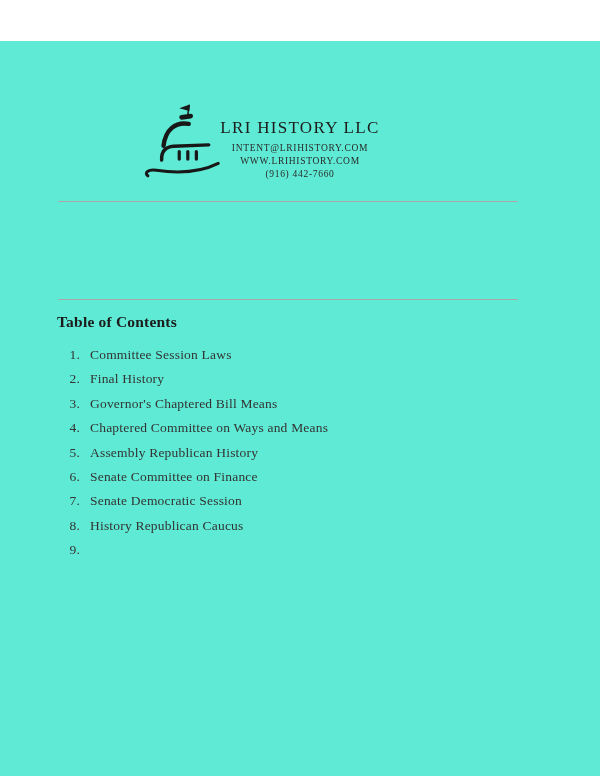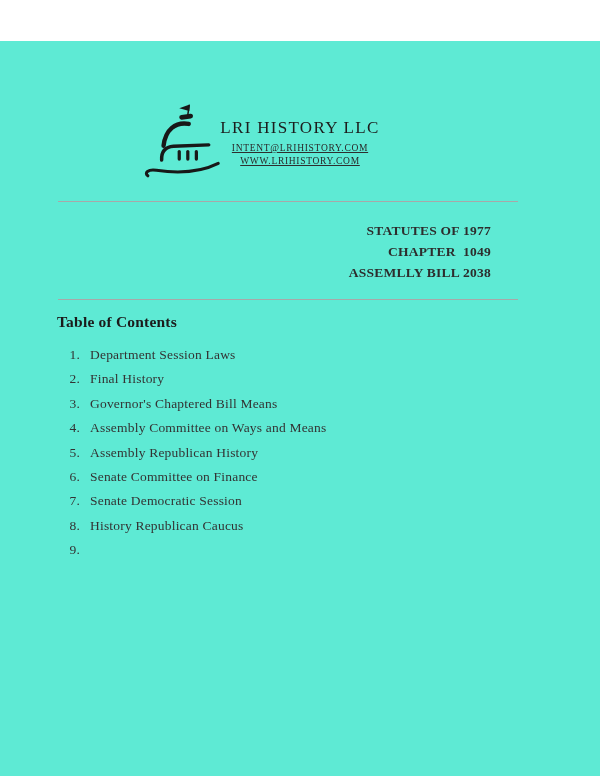--- a/index.html
+++ b/index.html
@@ -38,21 +38,21 @@
     letter-spacing: 1.3px;
     color: #1c1c1c;
     line-height: 22px;
   }
   .contact-line {
     font-size: 9.5px;
     letter-spacing: 0.7px;
     color: #2a2a2a;
     line-height: 13px;
   }
-  .contact-block { margin-top: 3px; text-decoration: underline; }
+  .contact-block { margin-top: 3px; }
 
   
   .rule {
     position: absolute;
     left: 58px;
     width: 460px;
     height: 0;
     border-top: 1.5px solid #a8a8a8;
   }
   .rule-top { top: 160px; }
@@ -129,50 +129,46 @@
         <path d="M7,76.5 C3,73.5 7,69.5 16,70.8 C42,74.5 65,71.5 81,63.5" stroke-width="3.2"></path>
       </g>
     </svg>
   </div>
 
   <div class="header-text">
     <div class="company-name">LRI HISTORY LLC</div>
     <div class="contact-block">
       <div class="contact-line">INTENT@LRIHISTORY.COM</div>
       <div class="contact-line">WWW.LRIHISTORY.COM</div>
+      <div class="contact-line">(916) 442-7660</div>
     </div>
   </div>
 
   <div class="rule rule-top"></div>
   <div class="rule rule-bottom"></div>
 
-  <div class="doc-info">
-    <div class="doc-line">STATUTES OF 1977</div>
-    <div class="doc-line">CHAPTER  1049</div>
-    <div class="doc-line">ASSEMLLY BILL 2038</div>
-  </div>
 
   <div class="toc-title">Table of Contents</div>
 
   <div class="toc-list">
     <div class="toc-item">
       <span class="toc-num">1.</span>
-      <span class="toc-label">Department Session Laws</span>
+      <span class="toc-label">Committee Session Laws</span>
     </div>
     <div class="toc-item">
       <span class="toc-num">2.</span>
       <span class="toc-label">Final History</span>
     </div>
     <div class="toc-item">
       <span class="toc-num">3.</span>
       <span class="toc-label">Governor's Chaptered Bill Means</span>
     </div>
     <div class="toc-item">
       <span class="toc-num">4.</span>
-      <span class="toc-label">Assembly Committee on Ways and Means</span>
+      <span class="toc-label">Chaptered Committee on Ways and Means</span>
     </div>
     <div class="toc-item">
       <span class="toc-num">5.</span>
       <span class="toc-label">Assembly Republican History</span>
     </div>
     <div class="toc-item">
       <span class="toc-num">6.</span>
       <span class="toc-label">Senate Committee on Finance</span>
     </div>
     <div class="toc-item">

